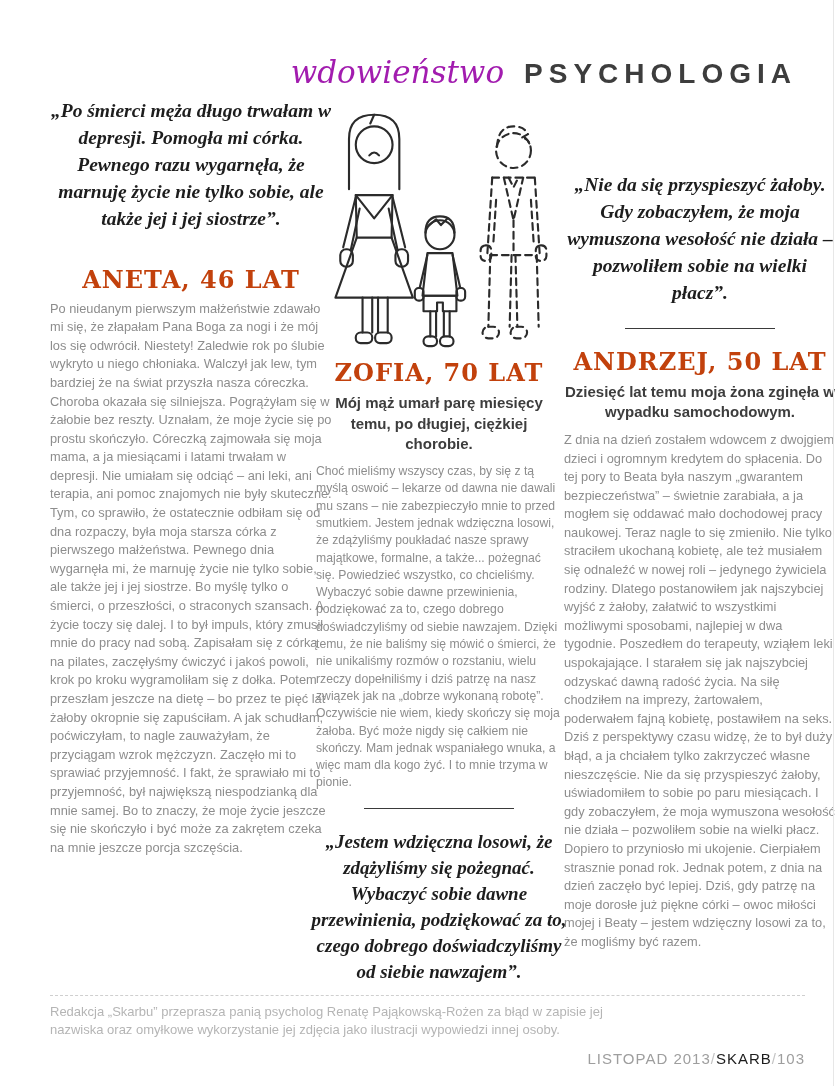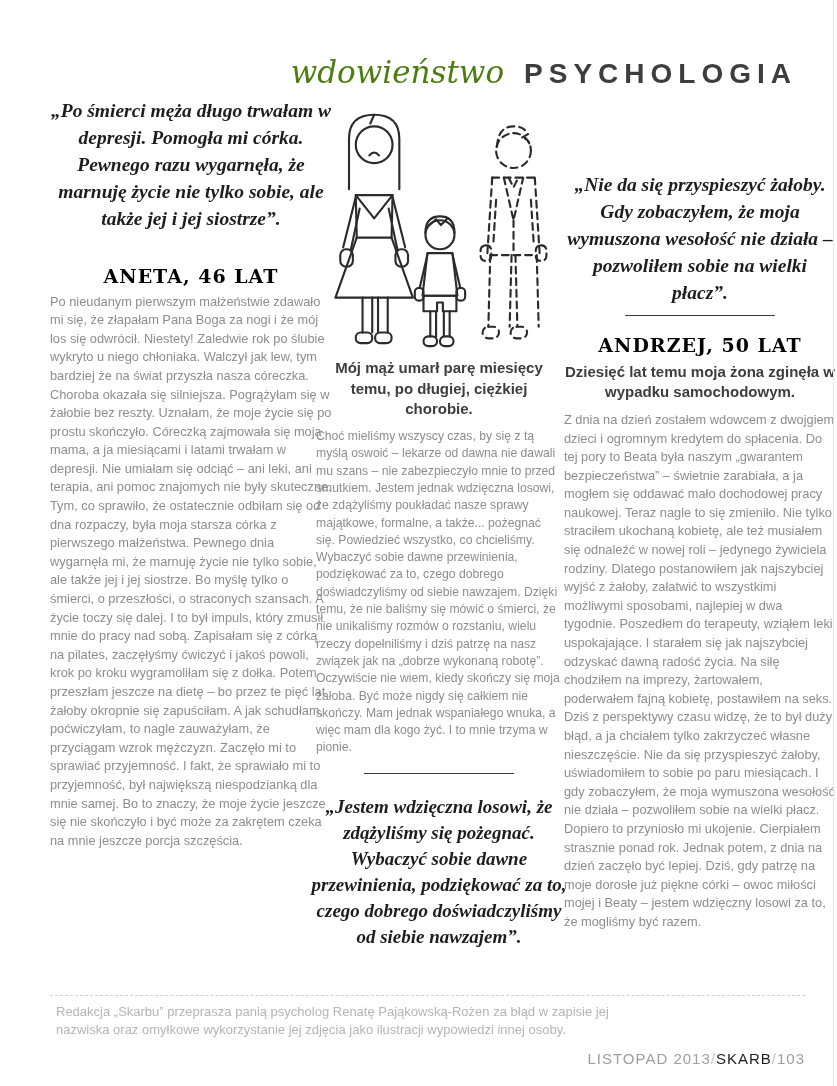--- a/index.html
+++ b/index.html
@@ -3,53 +3,53 @@
 <meta charset="utf-8">
 <style>
   html,body{margin:0;padding:0;background:#ffffff;}
   body{width:837px;height:1086px;position:relative;overflow:hidden;
        font-family:"Liberation Sans",sans-serif;}
   .page{position:absolute;inset:0;background:#ffffff;}
   .page-edge{position:absolute;right:3px;top:0;bottom:0;width:1px;background:#e7e7e7;}
 
   
   .header{position:absolute;top:54px;right:40px;white-space:nowrap;}
-  .kicker{font-family:"DejaVu Serif",serif;font-style:italic;font-size:31px;color:#4d7c0f;}
+  .kicker{font-family:"DejaVu Serif",serif;font-style:italic;font-size:31px;color:#a21caf;}
   .section-title{font-family:"Liberation Sans",sans-serif;font-size:28px;font-weight:700;
                  letter-spacing:6px;color:#3d3d3d;margin-left:20px;}
 
   
   .col{position:absolute;}
   .col-left{left:50px;top:98px;width:282px;}
   .col-mid{left:316px;top:108px;width:246px;}
   .col-right{left:564px;top:172px;width:272px;}
 
   .pullquote{font-family:Liberation Serif, serif;font-style:italic;font-weight:bold;
              font-size:19.5px;line-height:1.38;text-align:center;color:#1d1d1d;}
-  .story-name{font-family:"DejaVu Serif",serif;font-weight:bold;font-size:19px;
-              letter-spacing:1px;text-align:center;color:#000000;margin:0 0 6px 0;}
+  .story-name{font-family:"DejaVu Serif",serif;font-weight:bold;font-size:24px;
+              letter-spacing:1px;text-align:center;color:#c2410c;margin:0 0 6px 0;}
   .story-lead{font-weight:bold;font-size:15px;line-height:1.38;text-align:center;
               color:#3d3d3d;margin:0 0 8px 0;}
   .story-body{font-size:12.8px;line-height:18.6px;text-align:left;color:#8d8d8d;margin:0;}
   .story-body p{margin:0;}
   .col-mid .story-body{font-size:12.2px;line-height:17.3px;}
 
   .q-left{margin-bottom:32px;}
-  .q-right{margin-bottom:8px;}
+  .q-right{margin-bottom:21px;}
   .rule{width:150px;height:1px;background:#3a3a3a;margin:0 auto;}
   .rule-right{margin-bottom:18px;}
   .rule-mid{margin:16px auto 20px auto;}
   .q-mid{font-size:19px;line-height:26px;margin:0 -6px;}
 
   .illustration{display:block;margin:0 auto 10px auto;}
 
   
   .footer{position:absolute;left:50px;right:32px;top:995px;}
   .foot-rule{border-top:1px dashed #cfcfcf;height:0;margin-bottom:7px;}
-  .correction{font-size:13px;line-height:1.42;color:#b5b5b5;width:585px;margin:6px;}
+  .correction{font-size:13px;line-height:1.42;color:#b5b5b5;width:585px;margin:0;}
   .folio{text-align:right;font-size:15px;letter-spacing:1px;color:#9e9e9e;margin-top:10px;}
   .folio-mag{color:#1c1c1c;font-weight:normal;}
   .folio-sep{color:#c4c4c4;}
 </style>
 </head>
 <body>
 
 <div class="page">
 
   <div class="header">
@@ -117,20 +117,21 @@
         <rect x="215" y="142" width="11" height="16" rx="5"></rect>
         <path d="M168,152 L216,152"></path>
         <path d="M168,152 L166,226"></path>
           <path d="M190,152 L188,226"></path>
         <path d="M194,152 L196,226"></path>
           <path d="M216,152 L218,226"></path>
         <rect x="160" y="226" width="17" height="12" rx="6"></rect>
         <rect x="189" y="226" width="17" height="12" rx="6"></rect>
       </g>
     </svg>
+    <h2 class="story-name">ZOFIA, 70 LAT</h2>
     <p class="story-lead">Mój mąż umarł parę miesięcy temu, po długiej, ciężkiej chorobie.</p>
     <div class="story-body">Choć mieliśmy wszyscy czas, by się z tą myślą oswoić – lekarze od dawna nie dawali mu szans – nie zabezpieczyło mnie to przed smutkiem. Jestem jednak wdzięczna losowi, że zdążyliśmy poukładać nasze sprawy majątkowe, formalne, a także... pożegnać się. Powiedzieć wszystko, co chcieliśmy. Wybaczyć sobie dawne przewinienia, podziękować za to, czego dobrego doświadczyliśmy od siebie nawzajem. Dzięki temu, że nie baliśmy się mówić o śmierci, że nie unikaliśmy rozmów o rozstaniu, wielu rzeczy dopełniliśmy i dziś patrzę na nasz związek jak na „dobrze wykonaną robotę”. Oczywiście nie wiem, kiedy skończy się moja żałoba. Być może nigdy się całkiem nie skończy. Mam jednak wspaniałego wnuka, a więc mam dla kogo żyć. I to mnie trzyma w pionie.</div>
     <div class="rule rule-mid"></div>
     <div class="pullquote q-mid">„Jestem wdzięczna losowi, że zdążyliśmy się pożegnać. Wybaczyć sobie dawne przewinienia, podziękować za to, czego dobrego doświadczyliśmy od siebie nawzajem”.</div>
   </div>
 
   <div class="col col-right">
     <div class="pullquote q-right">„Nie da się przyspieszyć żałoby. Gdy zobaczyłem, że moja wymuszona wesołość nie działa – pozwoliłem sobie na wielki płacz”.</div>
     <div class="rule rule-right"></div>
     <h2 class="story-name">ANDRZEJ, 50 LAT</h2>

